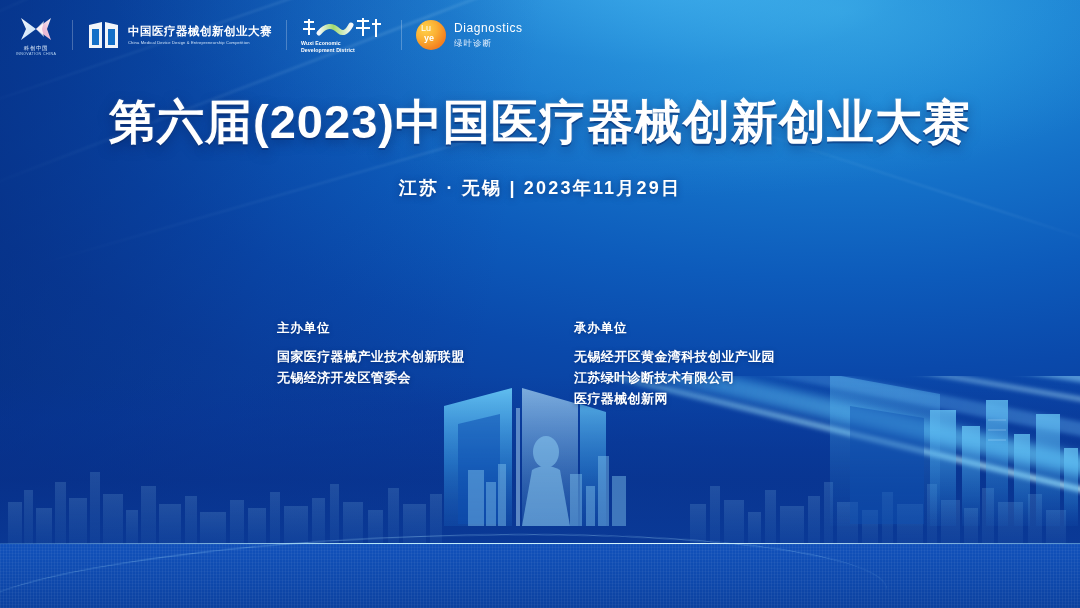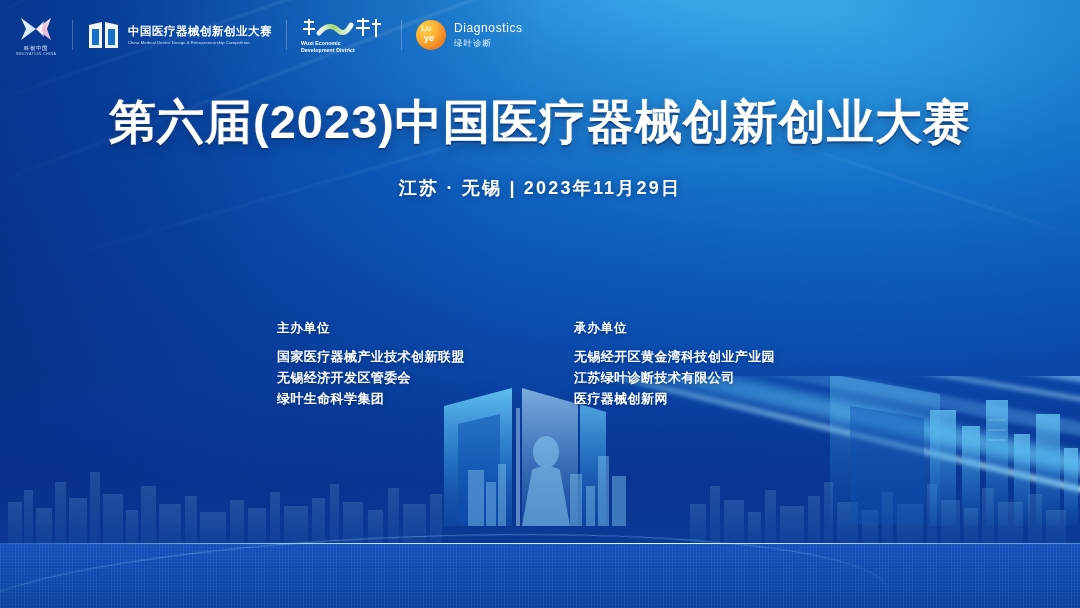--- a/index.html
+++ b/index.html
@@ -365,21 +365,20 @@
   <div class="titleblock">
     <div class="tline">第六届(2023)中国医疗器械创新创业大赛</div>
     <div class="dateline">江苏 · 无锡 | 2023年11月29日</div>
   </div>
 
   <div class="orgs">
     <div class="orgcol">
       <div class="org-head">主办单位</div>
       <div class="org-item">国家医疗器械产业技术创新联盟</div>
       <div class="org-item">无锡经济开发区管委会</div>
-      <div class="org-item">绿叶生命科学集团</div>
     </div>
     <div class="orgcol right">
       <div class="org-head">承办单位</div>
       <div class="org-item">无锡经开区黄金湾科技创业产业园</div>
       <div class="org-item">江苏绿叶诊断技术有限公司</div>
       <div class="org-item">医疗器械创新网</div>
     </div>
   </div>
 
 </div>

